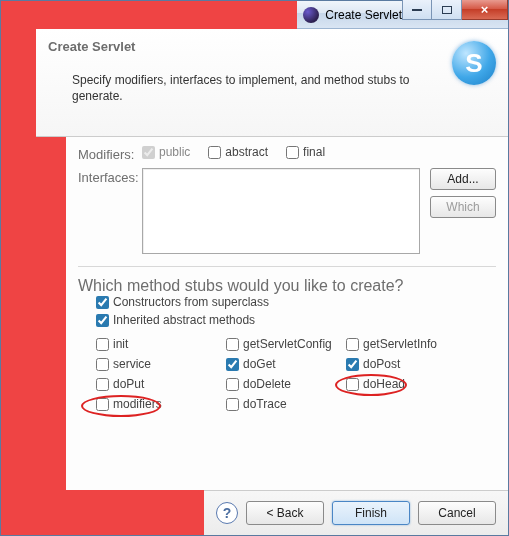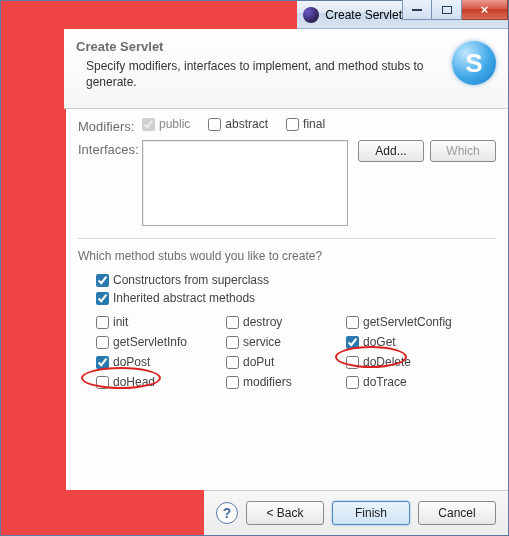--- a/index.html
+++ b/index.html
@@ -77,21 +77,21 @@
     background: linear-gradient(to bottom, #ffffff, #f6f6f6);
   }
   .banner .txt { flex: 1; }
   .banner h1 {
     margin: 0 0 4px 0;
     font-size: 13px;
     font-weight: bold;
     color: #6d6d6d;
   }
   .banner p {
-    margin: 4px;
+    margin: 18px;
     font-size: 12px;
     color: #333;
     line-height: 1.35;
     padding-left: 6px;
     max-width: 360px;
   }
   .banner .big-icon {
     width: 44px; height: 44px;
     border-radius: 50%;
     background: radial-gradient(circle at 32% 28%, #bfe6ff, #3fa7e8 55%, #1c7fc7);
@@ -125,36 +125,36 @@
   }
   .chk.gray { color:#888; }
 
   .interfaces-box {
     flex:1;
     height: 86px;
     border:1px solid #a8a8a8;
     background:#fff;
     box-shadow: inset 1px 1px 0 #eee;
   }
-  .side-btns { display:flex; flex-direction:row; gap:6px; margin-left:10px; }
+  .side-btns { display:flex; flex-direction:column; gap:6px; margin-left:10px; }
   .btn {
     min-width:66px;
     padding:3px 10px;
     border:1px solid #8a8a8a;
     border-radius:3px;
     background: linear-gradient(to bottom,#fdfdfd,#e7e7e7);
     font-size:12px;
     text-align:center;
     color:#222;
   }
   .btn.disabled { color:#9c9c9c; }
 
   .separator { height:1px; background:#d8d8d8; margin:12px 0 10px 0; }
 
-  .question { font-size:12px; color:#6e6e6e; margin-bottom:10px; }
+  .question { font-size:16px; color:#6e6e6e; }
 
   .topchecks { margin-left:18px; margin-bottom:10px; }
   .topchecks .chk { display:flex; margin-bottom:4px; }
 
   .grid {
     margin-left:18px;
     display:grid;
     grid-template-columns: 130px 120px 150px;
     row-gap:6px;
   }
@@ -263,24 +263,20 @@
       </label>
     </div>
 
     <div class="grid">
       <label class="chk">
           <input type="checkbox" style="">
           <span>init</span>
         </label>
       <label class="chk">
           <input type="checkbox" style="">
-          <span>destroy</span>
-        </label>
-      <label class="chk">
-          <input type="checkbox" style="">
           <span>getServletConfig</span>
         </label>
 
       <label class="chk">
           <input type="checkbox" style="">
           <span>getServletInfo</span>
         </label>
       <label class="chk">
           <input type="checkbox" style="">
           <span>service</span>

